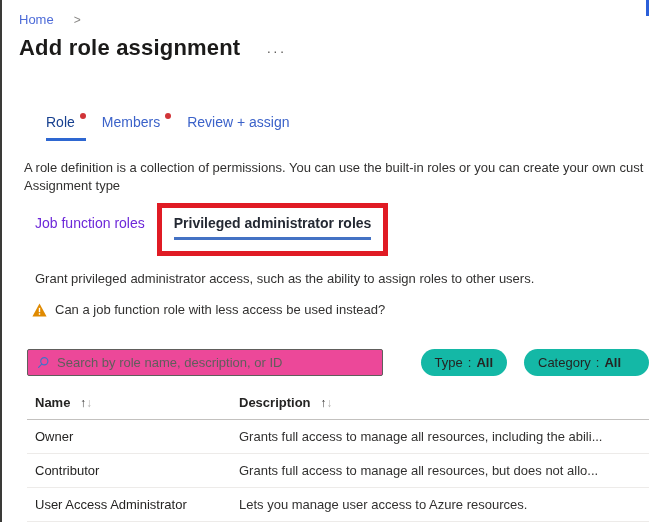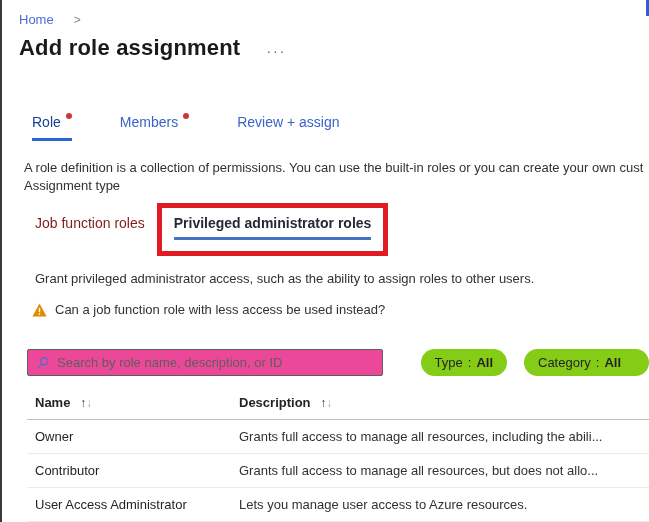--- a/index.html
+++ b/index.html
@@ -19,47 +19,47 @@
   .breadcrumb { margin:12px 0 0 17px; font-size:13px; display:flex; align-items:center; gap:20px; }
   .breadcrumb a { color:#4d6bd8; text-decoration:none; cursor:pointer; }
   .crumb-sep { color:#8a8886; font-size:12px; }
 
   
   .title-row { margin:8px 0 0 17px; display:flex; align-items:center; }
   .page-title { font-size:22px; font-weight:700; color:#1b1a19; letter-spacing:.2px; }
   .more-btn { margin-left:26px; color:#605e5c; font-size:14px; letter-spacing:2px; cursor:pointer; padding-top:6px; }
 
   
-  .tabs { margin:52px 0 0 30px; display:flex; gap:48px; }
+  .tabs { margin:52px 0 0 44px; display:flex; gap:16px; }
   .tab { font-size:14px; color:#3b62c9; padding-bottom:7px; cursor:pointer; position:relative; line-height:18px; }
   .tab.active { color:#17408f; font-weight:400; border-bottom:3px solid #2e67d1; }
   .req-dot { display:inline-block; width:6px; height:6px; border-radius:50%; background:#d13438; margin:0 0 7px 5px; vertical-align:top; }
 
   
   .intro { margin:18px 0 0 22px; line-height:18px; }
   .intro-line { white-space:nowrap; overflow:hidden; width:627px; }
 
   
   .pivot-row { margin:8px 0 0 33px; display:flex; align-items:flex-start; }
-  .pivot-job { padding-top:11px; color:#7f1d1d; font-size:14px; cursor:pointer; line-height:18px;text-align:right; }
+  .pivot-job { padding-top:11px; color:#6d28d9; font-size:14px; cursor:pointer; line-height:18px;text-align:right; }
   .red-box { margin-left:12px; border:5px solid #e01b24; padding:6px 12px 6px 12px; }
   .pivot-priv { font-size:14px; font-weight:700; color:#242933; cursor:pointer; line-height:18px; }
   .pivot-underline { height:3px; background:#4472c4; margin:5px 0 5px 0; }
 
   .grant-note { margin:14px 0 0 33px; line-height:18px; }
 
   .warning-row { margin:14px 4px 0 30px; display:flex; align-items:center; gap:8px; }
   .warning-row svg { flex:0 0 auto; }
 
   
   .filter-row { margin:32px 0 0 25px; display:flex; align-items:center; }
   .search-box { width:365px; height:27px; border:1px solid #605e5c; border-radius:2px; display:flex; align-items:center; padding:0 8px; background:#ec4899; }
   .search-box input { border:none; outline:none; flex:1; font-family:inherit; font-size:13px; color:#323130; margin-left:7px; background:transparent; }
   .search-box input::placeholder { color:#605e5c; opacity:1; }
-  .pill { background:#84cc16; border-radius:14px; height:27px; display:flex; align-items:center; padding:0 14px; color:#252423; cursor:pointer; }
+  .pill { background:#14b8a6; border-radius:14px; height:27px; display:flex; align-items:center; padding:0 14px; color:#252423; cursor:pointer; }
   .pill.first { margin-left:38px; }
   .pill.category { margin-left:17px; padding-right:28px; }
   .pill .sep { margin:0 5px; }
   .pill .val { font-weight:700; }
 
   
   .roles-table { margin:12px 0 0 25px; width:624px; }
   .t-head { display:flex; align-items:center; padding:7px 0 9px 8px; border-bottom:1px solid #c3c1bf; font-weight:700; color:#252423; }
   .col-name { width:204px; flex:0 0 auto; }
   .col-desc { flex:1; white-space:nowrap; overflow:hidden; }

